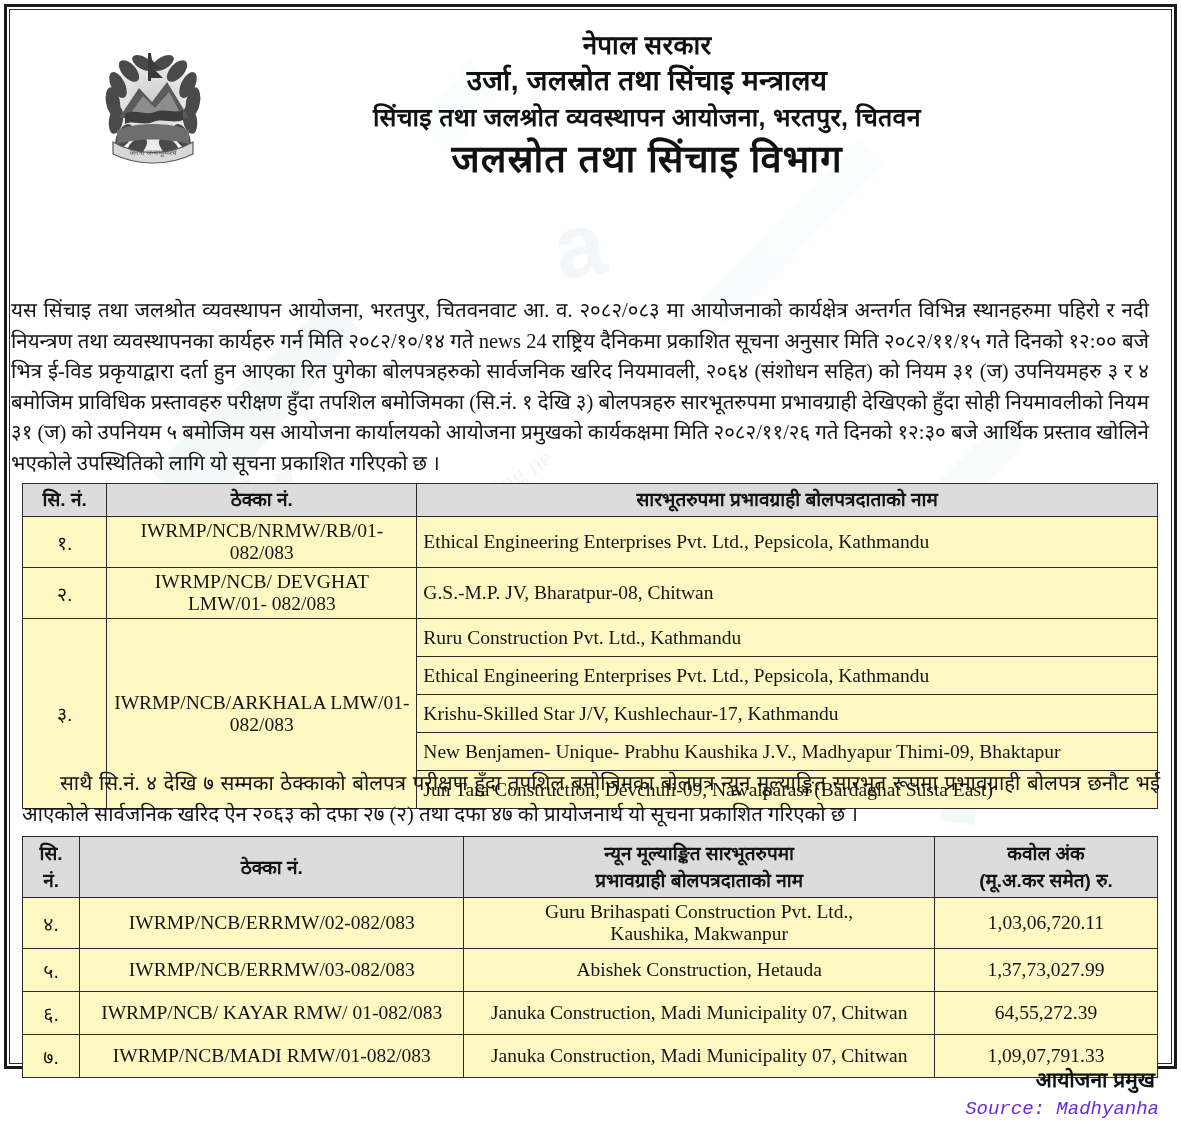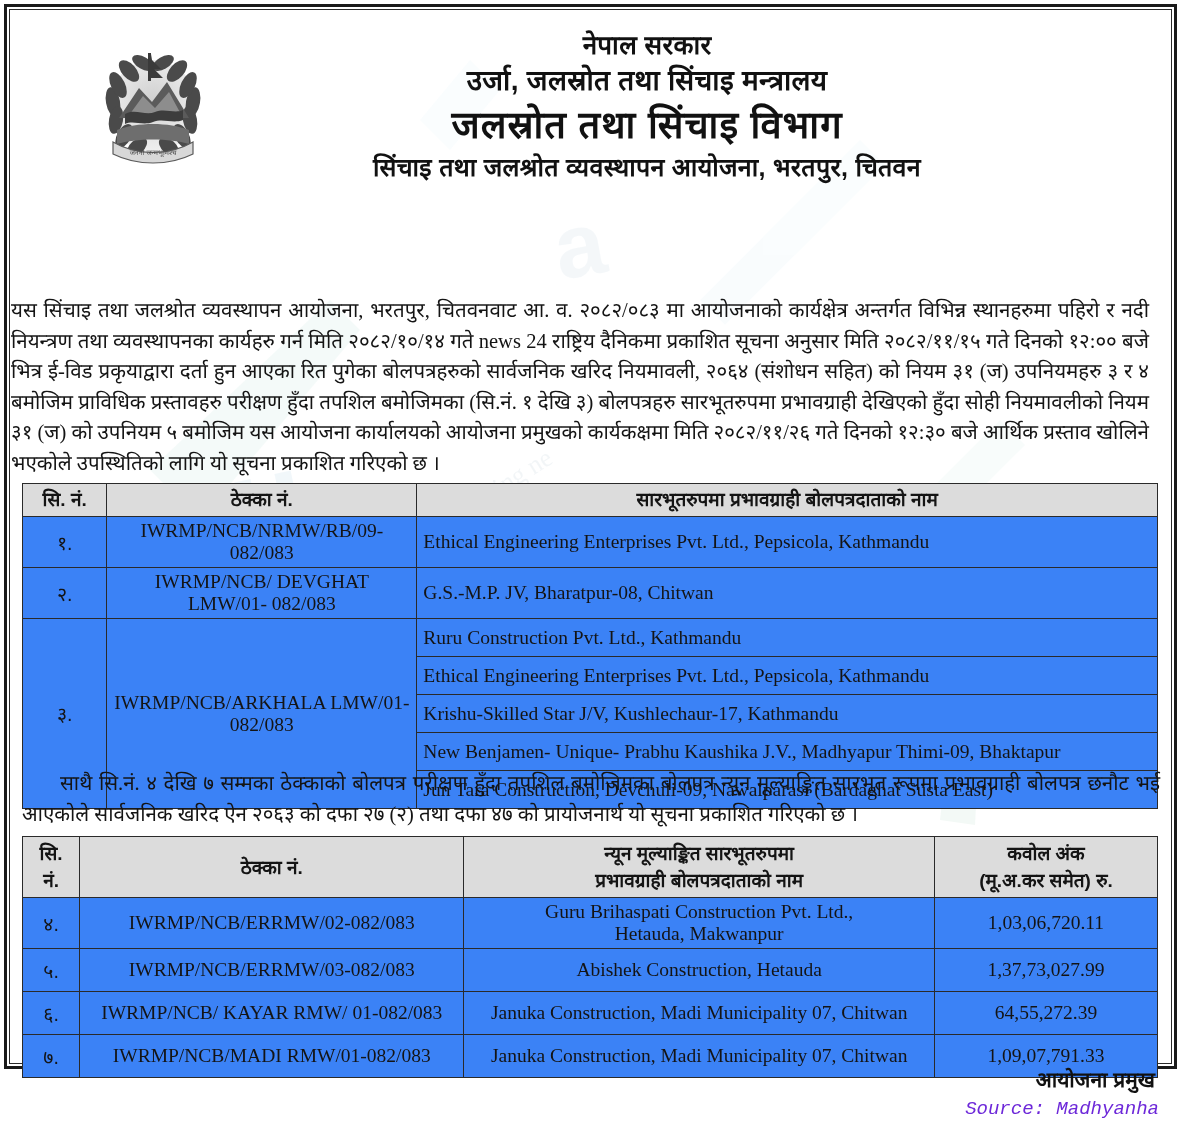--- a/index.html
+++ b/index.html
@@ -139,21 +139,21 @@
     top: 768px;
     width: 1138px;
     text-indent: 38px;
   }
 
   
   table.doc {
     position: absolute;
     z-index: 10;
     border-collapse: collapse;
-    background: #3b82f6;
+    background: #fef9c3;
     font-family: "Liberation Serif", "DejaVu Serif", serif;
   }
   table.doc td, table.doc th {
     border: 1.6px solid #2a2a2a;
     padding: 3px 6px;
     font-weight: normal;
     font-size: 19.5px;
     color: #141414;
     vertical-align: middle;
   }
@@ -280,41 +280,41 @@
 
       <path d="M20 86 C40 78, 72 78, 92 86 L92 100 C72 94, 40 94, 20 100 Z" fill="#6e6e6e"></path>
 
       <path d="M16 98 C40 112, 72 112, 96 98 L96 110 C72 122, 40 122, 16 110 Z" fill="#d8d8d8" stroke="#5a5a5a" stroke-width="1.2"></path>
       <text x="56" y="111" text-anchor="middle" font-family="Liberation Sans, sans-serif" font-size="7" fill="#4a4a4a">जननी जन्मभूमिश्च</text>
     </svg>
 
     <div class="head-text">
       <div class="nep line1">नेपाल सरकार</div>
       <div class="nep line2">उर्जा, जलस्रोत तथा सिंचाइ मन्त्रालय</div>
+      <div class="nep line4">सिंचाइ तथा जलश्रोत व्यवस्थापन आयोजना, भरतपुर, चितवन</div>
       <div class="nep line3">जलस्रोत तथा सिंचाइ विभाग</div>
-      <div class="nep line4">सिंचाइ तथा जलश्रोत व्यवस्थापन आयोजना, भरतपुर, चितवन</div>
     </div>
   </div>
 
 
 
   <div class="para" id="para1">यस सिंचाइ तथा जलश्रोत व्यवस्थापन आयोजना, भरतपुर, चितवनवाट आ. व. २०८२/०८३ मा आयोजनाको कार्यक्षेत्र अन्तर्गत विभिन्न स्थानहरुमा पहिरो र नदी नियन्त्रण तथा व्यवस्थापनका कार्यहरु गर्न मिति २०८२/१०/१४ गते news 24 राष्ट्रिय दैनिकमा प्रकाशित सूचना अनुसार मिति २०८२/११/१५ गते दिनको १२:०० बजे भित्र ई-विड प्रकृयाद्वारा दर्ता हुन आएका रित पुगेका बोलपत्रहरुको सार्वजनिक खरिद नियमावली, २०६४ (संशोधन सहित) को नियम ३१ (ज) उपनियमहरु ३ र ४ बमोजिम प्राविधिक प्रस्तावहरु परीक्षण हुँदा तपशिल बमोजिमका (सि.नं. १ देखि ३) बोलपत्रहरु सारभूतरुपमा प्रभावग्राही देखिएको हुँदा सोही नियमावलीको नियम ३१ (ज) को उपनियम ५ बमोजिम यस आयोजना कार्यालयको आयोजना प्रमुखको कार्यकक्षमा मिति २०८२/११/२६ गते दिनको १२:३० बजे आर्थिक प्रस्ताव खोलिने भएकोले उपस्थितिको लागि यो सूचना प्रकाशित गरिएको छ ।</div>
 
   <table class="doc" id="table1">
     <thead>
       <tr>
         <th class="c-sn">सि. नं.</th>
         <th class="c-con">ठेक्का नं.</th>
         <th class="c-name">सारभूतरुपमा प्रभावग्राही बोलपत्रदाताको नाम</th>
       </tr>
     </thead>
     <tbody>
       <tr>
         <td class="sn" rowspan="1">१.</td>
-        <td class="ctr" rowspan="1">IWRMP/NCB/NRMW/RB/09-082/083</td>
+        <td class="ctr" rowspan="1">IWRMP/NCB/NRMW/RB/01-082/083</td>
         <td class="lft name-cell">Ethical Engineering Enterprises Pvt. Ltd., Pepsicola, Kathmandu</td>
       </tr>
       <tr>
         <td class="sn">२.</td>
         <td class="ctr">IWRMP/NCB/ DEVGHAT LMW/01- 082/083</td>
         <td class="lft name-cell">G.S.-M.P. JV, Bharatpur-08, Chitwan</td>
       </tr>
       <tr>
         <td class="sn" rowspan="5">३.</td>
         <td class="ctr" rowspan="5">IWRMP/NCB/ARKHALA LMW/01- 082/083</td>
@@ -354,21 +354,21 @@
           <div>(मू.अ.कर समेत) रु.</div>
         </th>
       </tr>
     </thead>
     <tbody>
       <tr>
         <td class="sn">४.</td>
         <td class="ctr">IWRMP/NCB/ERRMW/02-082/083</td>
         <td class="ctr">
           <div>Guru Brihaspati Construction Pvt. Ltd.,</div>
-          <div>Hetauda, Makwanpur</div>
+          <div>Kaushika, Makwanpur</div>
         </td>
         <td class="ctr">1,03,06,720.11</td>
       </tr>
       <tr>
         <td class="sn">५.</td>
         <td class="ctr">IWRMP/NCB/ERRMW/03-082/083</td>
         <td class="ctr">Abishek Construction, Hetauda</td>
         <td class="ctr">1,37,73,027.99</td>
       </tr>
       <tr>

